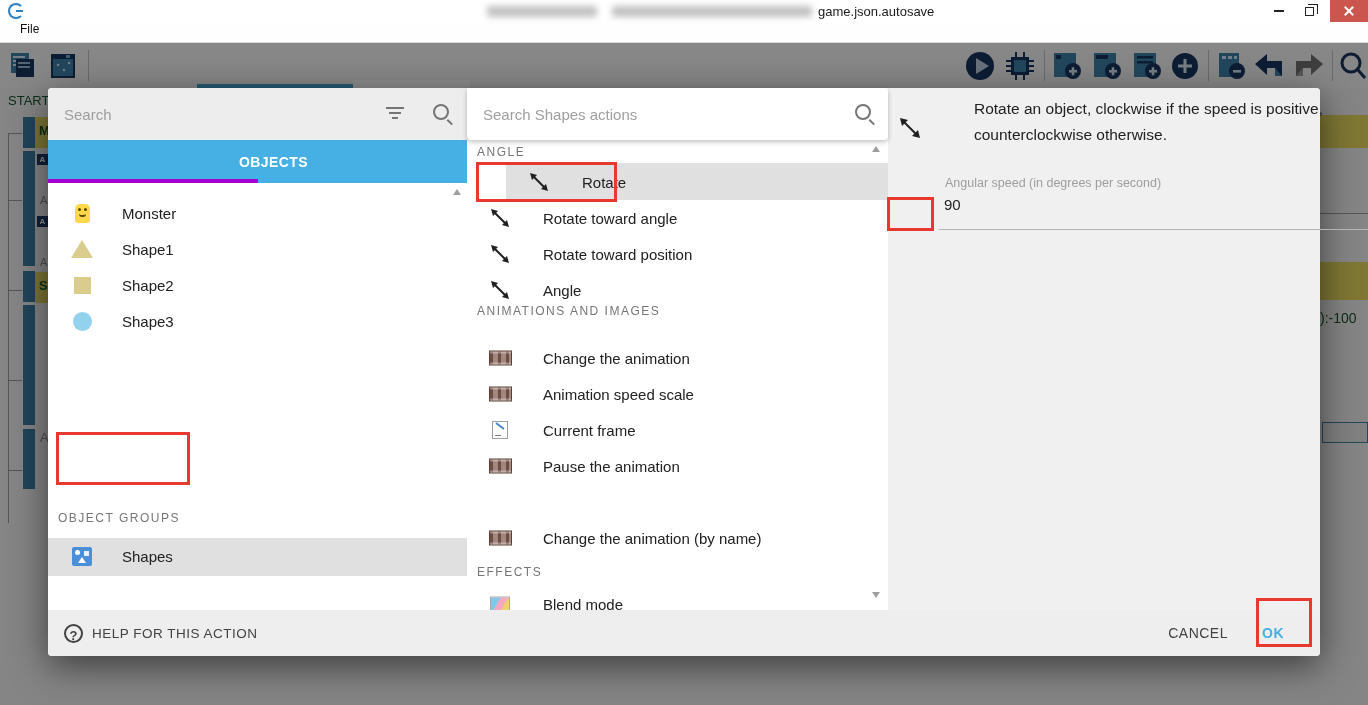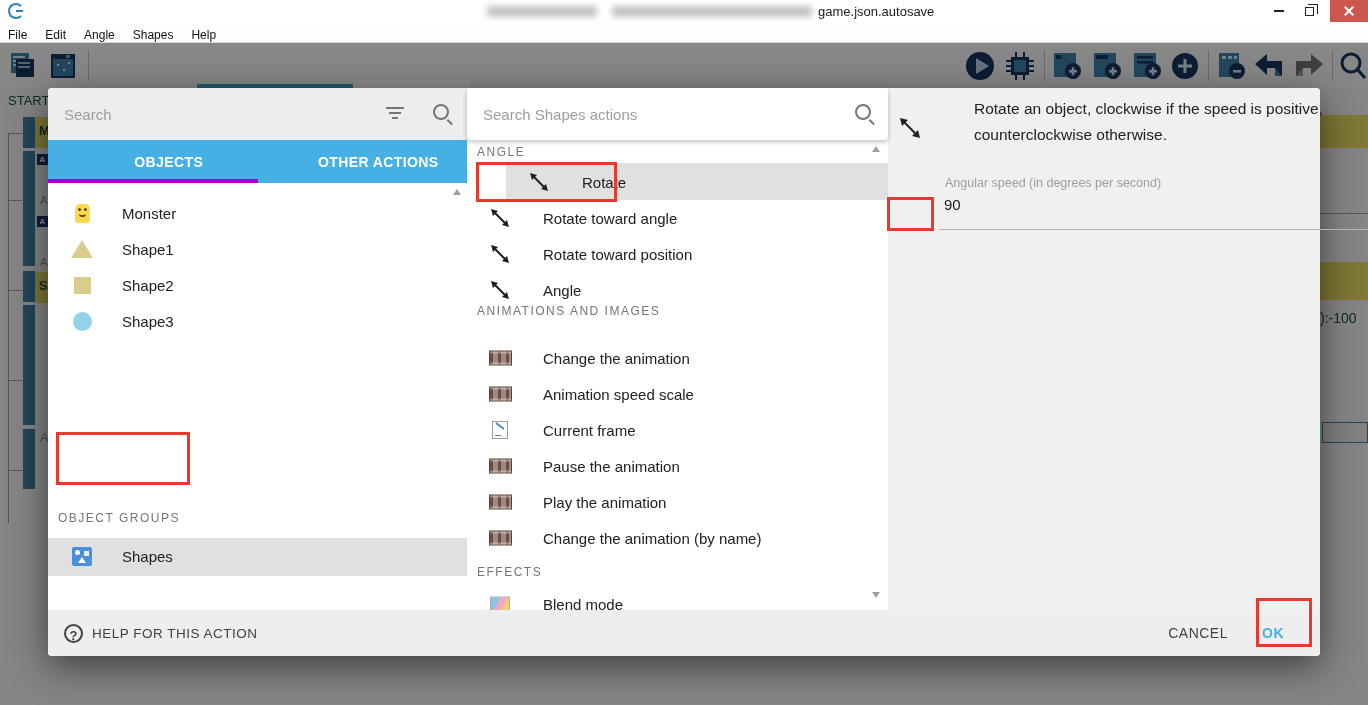--- a/index.html
+++ b/index.html
@@ -15,21 +15,21 @@
   .title-text { top:4px; font-size:13px; color:#1a1a1a; }
   .win-btn { top:0; height:22px; width:30px; display:flex; align-items:center; justify-content:center; }
   .min-glyph { width:10px; height:2px; background:#222; }
   .restore-glyph { width:9px; height:9px; border:1px solid #222; position:relative; background:#fff; }
   .restore-glyph::before { content:""; position:absolute; left:2px; top:-4px; width:9px; height:9px; border:1px solid #222; border-left:none; border-bottom:none; }
   .close-btn { left:1330px; width:38px; background:#ca564d; }
   .x1,.x2 { position:absolute; width:12px; height:2px; background:#fff; }
   .x1 { transform:rotate(45deg);} .x2 { transform:rotate(-45deg);}
 
   
-  .menubar { left:0; top:22px; width:1368px; height:21px; background:#fefefe; border-bottom:1px solid #d8d8d8; display:flex; align-items:flex-end; padding-left:8px; gap:18px; }
+  .menubar { left:0; top:22px; width:1368px; height:21px; background:#fefefe; border-bottom:1px solid #d8d8d8; display:flex; align-items:flex-start; padding-left:20px; gap:18px;flex-direction:column; }
   .menu-item { font-size:12px; color:#111; }
 
   
   .appzone { left:0; top:43px; width:1368px; height:662px; background:#ededed; }
   .toolbar { left:0; top:0; width:1368px; height:45px; background:#f0f0f0; }
   .tb-sep { top:7px; width:1px; height:31px; background:#bdbdbd; }
   .tbtn { top:6px; width:34px; height:34px; display:flex; align-items:center; justify-content:center; }
   .tabstrip-ind { left:197px; top:41px; width:156px; height:4px; background:#45a0cf; }
   .tabstrip-lt { left:353px; top:37px; width:117px; height:8px; background:#fafafa; }
 
@@ -307,21 +307,20 @@
       <span style="top:0;width:18px;"></span>
         <span style="top:5px;width:12px;"></span>
         <span style="top:10px;width:6px;"></span>
     </div>
     <div class="abs" style="left:385px;top:16px;">
         <div class="mag"></div>
       </div>
   </div>
   <div class="abs tabs">
     <div class="tab">OBJECTS</div>
-    <div class="tab">OTHER ACTIONS</div>
   </div>
   <div class="abs tab-underline"></div>
 
   <div class="abs obj-list">
     <div class="obj-row" style="top:12px;">
       <span class="obj-ic">
           <span class="ic-monster">
             <i class="l"></i>
             <i class="r"></i>
             <u></u>
@@ -428,26 +427,20 @@
             <u></u>
           </span>
         </span>
       <span class="act-label">Current frame</span>
     </div>
     <div class="act-row" style="top:308px;">
       <span class="act-ic">
           <span class="film"></span>
         </span>
       <span class="act-label">Pause the animation</span>
-    </div>
-    <div class="act-row" style="top:344px;">
-      <span class="act-ic">
-          <span class="film"></span>
-        </span>
-      <span class="act-label">Play the animation</span>
     </div>
     <div class="act-row" style="top:380px;">
       <span class="act-ic">
           <span class="film"></span>
         </span>
       <span class="act-label">Change the animation (by name)</span>
     </div>
 
     <div class="sec-header" style="top:425px;">EFFECTS</div>
     <div class="act-row" style="top:446px;">

